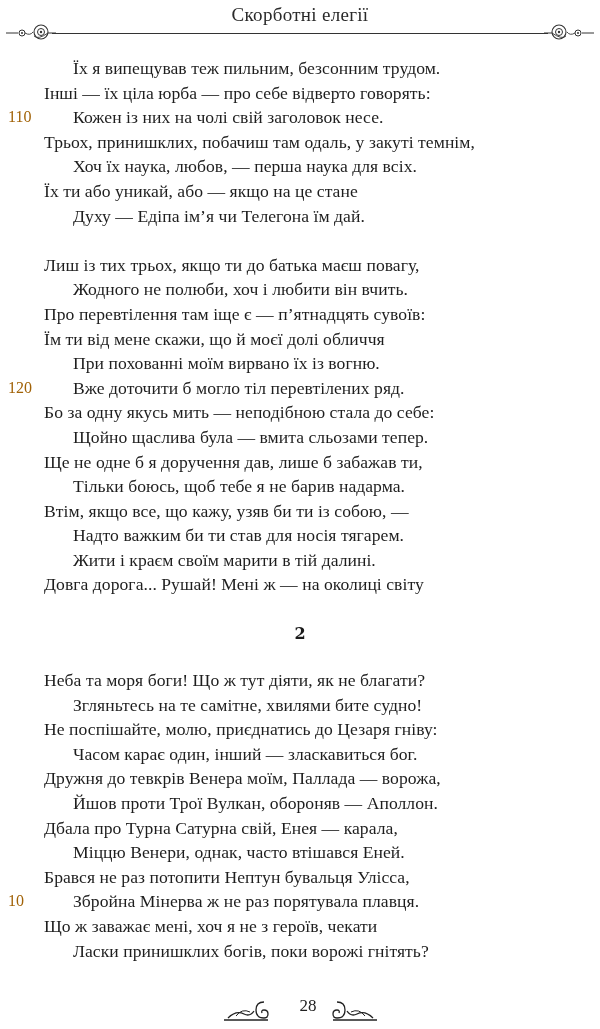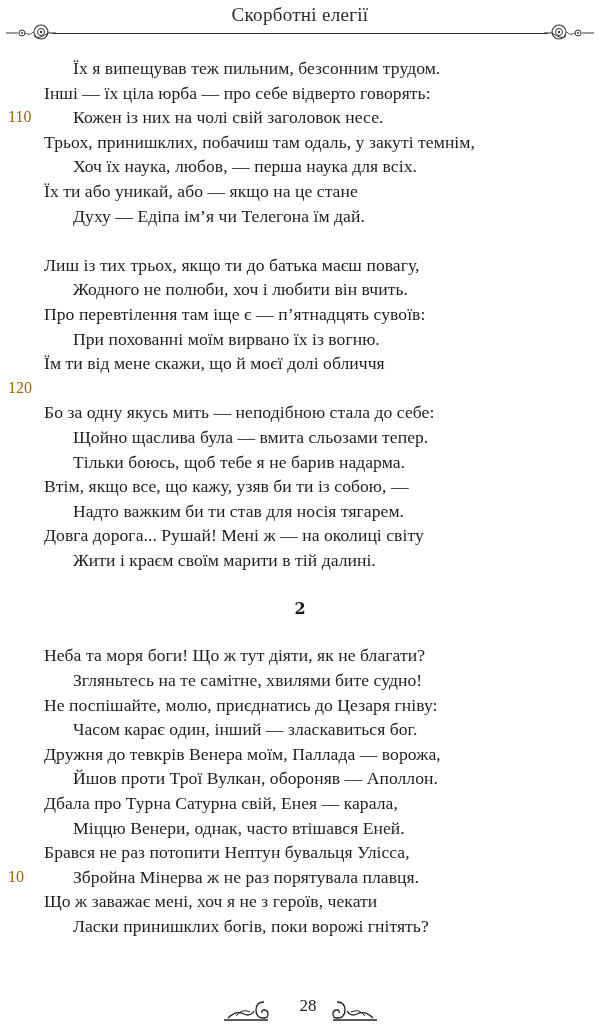--- a/index.html
+++ b/index.html
@@ -187,58 +187,63 @@
         <span class="txt">Лиш із тих трьох, якщо ти до батька маєш повагу,</span>
       </div>
     <div class="verse indent">
         <span class="lnum"></span>
         <span class="txt">Жодного не полюби, хоч і любити він вчить.</span>
       </div>
     <div class="verse">
         <span class="lnum"></span>
         <span class="txt">Про перевтілення там іще є — п’ятнадцять сувоїв:</span>
       </div>
+    <div class="verse">
+        <span class="lnum"></span>
+        <span class="txt">Їм ти від мене скажи, що й моєї долі обличчя</span>
+      </div>
     <div class="verse indent">
         <span class="lnum"></span>
         <span class="txt">При похованні моїм вирвано їх із вогню.</span>
       </div>
-    <div class="verse">
-        <span class="lnum"></span>
-        <span class="txt">Їм ти від мене скажи, що й моєї долі обличчя</span>
-      </div>
     <div class="verse indent">
         <span class="lnum">120</span>
+        <span class="txt">Вже доточити б могло тіл перевтілених ряд.</span>
       </div>
     <div class="verse">
         <span class="lnum"></span>
         <span class="txt">Бо за одну якусь мить — неподібною стала до себе:</span>
       </div>
     <div class="verse indent">
         <span class="lnum"></span>
         <span class="txt">Щойно щаслива була — вмита сльозами тепер.</span>
       </div>
+    <div class="verse">
+        <span class="lnum"></span>
+        <span class="txt">Ще не одне б я доручення дав, лише б забажав ти,</span>
+      </div>
     <div class="verse indent">
         <span class="lnum"></span>
         <span class="txt">Тільки боюсь, щоб тебе я не барив надарма.</span>
       </div>
     <div class="verse">
         <span class="lnum"></span>
         <span class="txt">Втім, якщо все, що кажу, узяв би ти із собою, —</span>
       </div>
     <div class="verse indent">
         <span class="lnum"></span>
         <span class="txt">Надто важким би ти став для носія тягарем.</span>
       </div>
+    <div class="verse indent">
+        <span class="lnum"></span>
+        <span class="txt">Жити і краєм своїм марити в тій далині.</span>
+      </div>
     <div class="verse">
         <span class="lnum"></span>
         <span class="txt">Довга дорога... Рушай! Мені ж — на околиці світу</span>
-      </div>
-    <div class="verse indent">
-        <span class="lnum"></span>
-        <span class="txt">Жити і краєм своїм марити в тій далині.</span>
       </div>
   </div>
 
   <div class="section-number" style="margin-top:12px; margin-bottom:10px;">2</div>
 
   <div class="stanza">
     <div class="verse">
         <span class="lnum"></span>
         <span class="txt">Неба та моря боги! Що ж тут діяти, як не благати?</span>
       </div>

